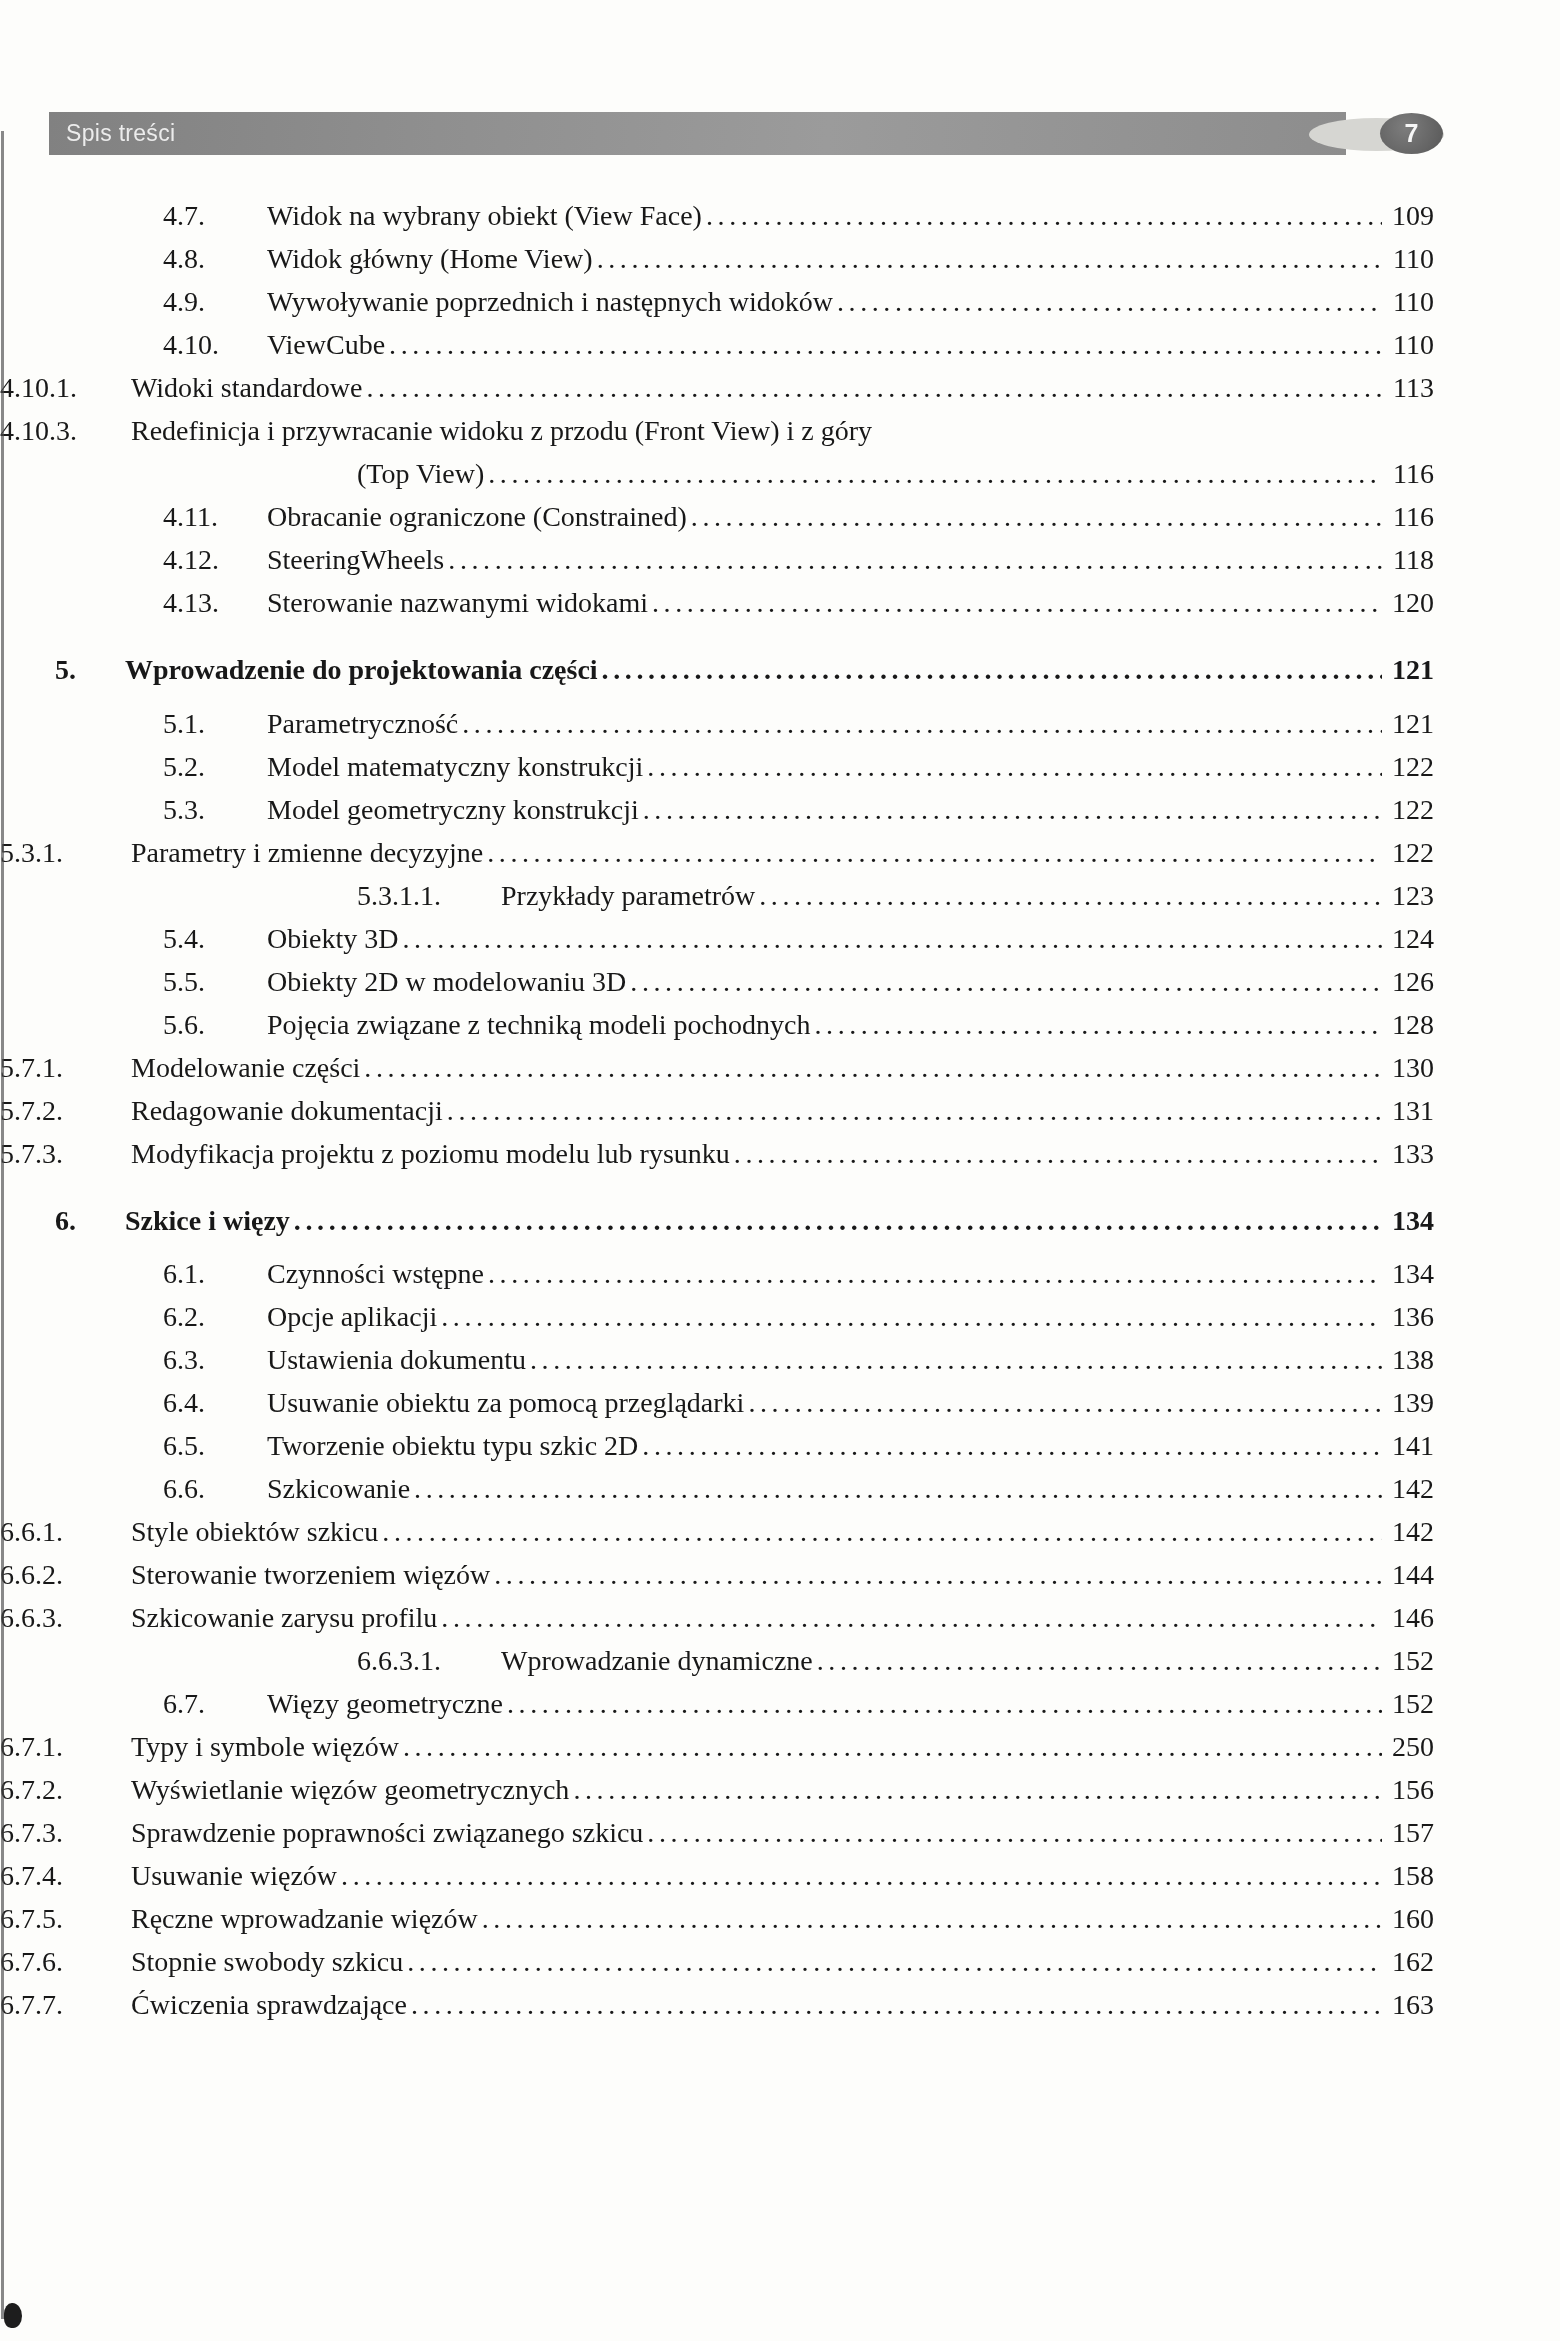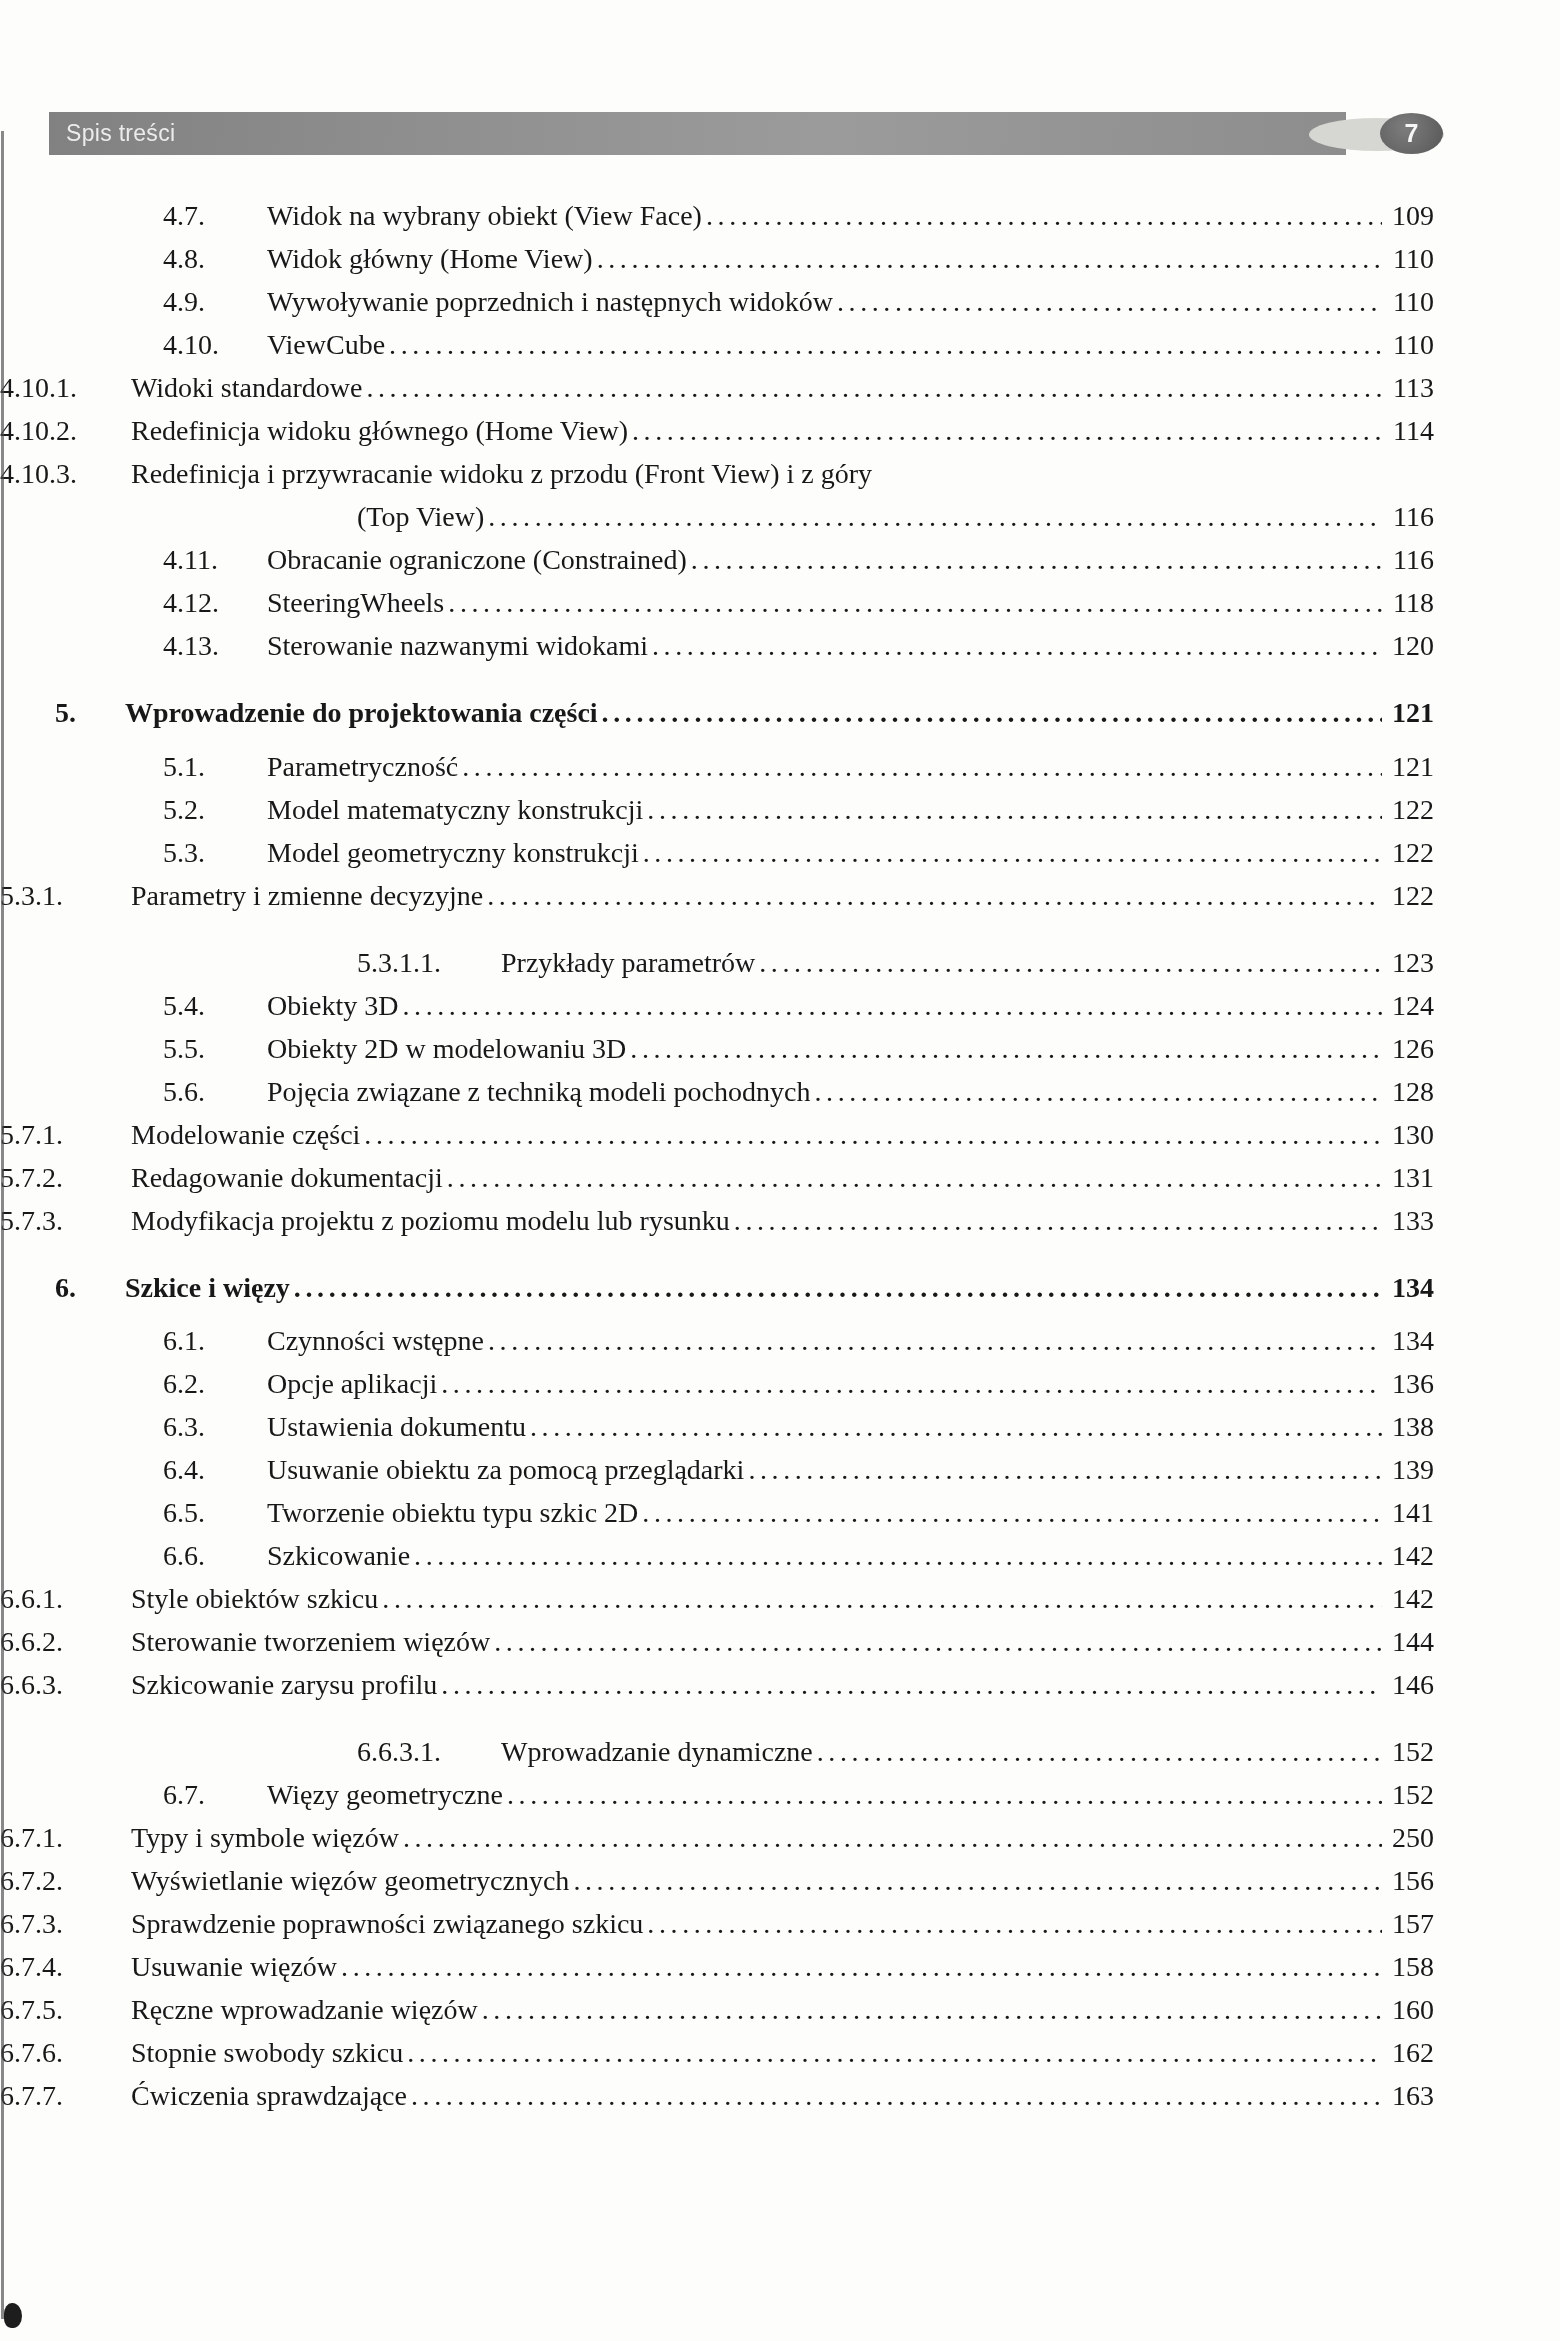--- a/index.html
+++ b/index.html
@@ -93,21 +93,21 @@
     text-align: right;
   }
   .no-leader .dots::after { content: ""; }
 
   .lvl1 { padding-left: 55px; }
   .lvl1 .num { width: 70px; }
   .lvl2 { padding-left: 122px; margin-left: 41px; }
   .lvl2 .num { width: 104px; }
   .lvl3 { }
   .lvl3 .num { width: 131px; }
-  .lvl4 { padding-left: 357px; margin-top: 24px; }
+  .lvl4 { padding-left: 357px; }
   .lvl4 .num { width: 144px; }
   .lvl3c { padding-left: 357px; }
 
   .chapter {
     font-weight: bold;
     margin-top: 24px;
     margin-bottom: 10.5px;
   }
 
   
@@ -163,26 +163,20 @@
     <span class="title">ViewCube</span>
     <span class="dots"></span>
     <span class="page">110</span>
   </div>
     <div class="toc-row lvl3">
     <span class="num">4.10.1.</span>
     <span class="title">Widoki standardowe</span>
     <span class="dots"></span>
     <span class="page">113</span>
   </div>
-    <div class="toc-row lvl3">
-    <span class="num">4.10.2.</span>
-    <span class="title">Redefinicja widoku głównego (Home View)</span>
-    <span class="dots"></span>
-    <span class="page">114</span>
-  </div>
     <div class="toc-row lvl3 no-leader">
     <span class="num">4.10.3.</span>
     <span class="title">Redefinicja i przywracanie widoku z przodu (Front View) i z góry</span>
     <span class="dots"></span>
     <span class="page"></span>
   </div>
     <div class="toc-row lvl3c">
 
     <span class="title">(Top View)</span>
     <span class="dots"></span>

